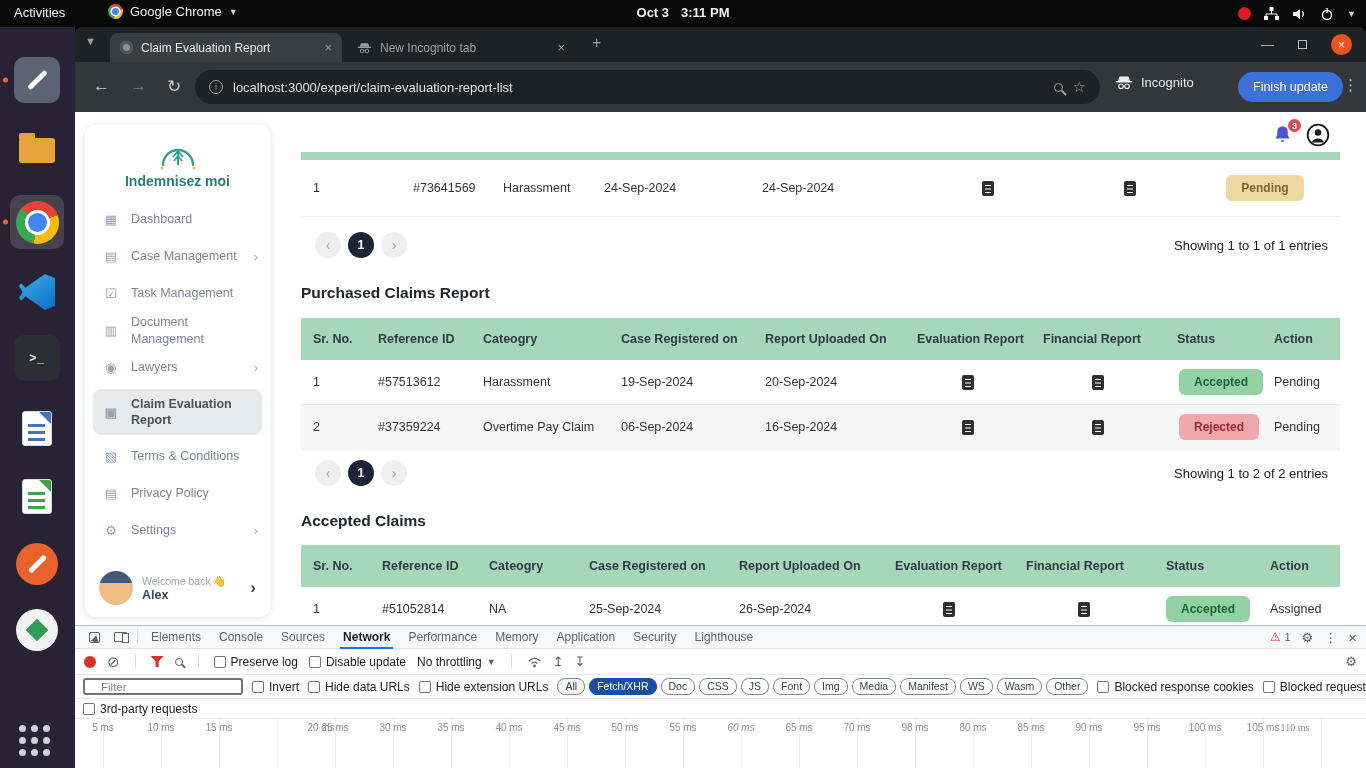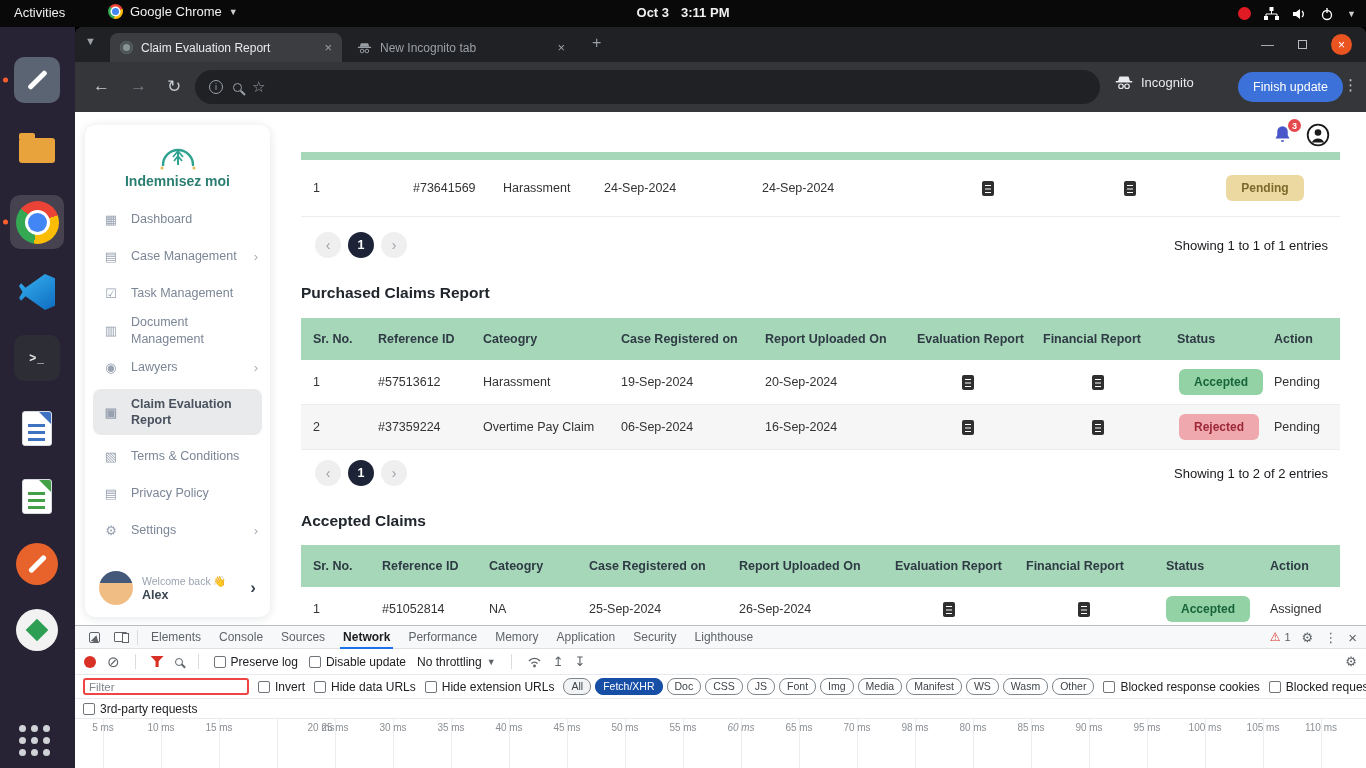--- a/index.html
+++ b/index.html
@@ -140,21 +140,21 @@
   .clearbtn{color:#5f6368;font-size:15px;line-height:1}
   .funnel{width:13px;height:11px;background:#d93025;clip-path:polygon(0 0,100% 0,62% 48%,62% 100%,38% 100%,38% 48%)}
   .magnify-g{width:8px;height:8px;border:1.5px solid #5f6368;border-radius:50%;position:relative}
   .magnify-g::after{content:"";position:absolute;width:5px;height:1.5px;background:#5f6368;transform:rotate(45deg);right:-4px;bottom:-2px}
   .dt-check{display:inline-flex;align-items:center;gap:5px;color:#202124;white-space:nowrap}
   .cbx{width:12px;height:12px;border:1px solid #70757a;border-radius:2px;background:#fff;flex:none}
   .throttle{display:inline-flex;align-items:center;gap:5px;white-space:nowrap}
   .arr{color:#5f6368;font-size:13px}
   .dt-spacer{flex:1}
   .dt-filter{display:flex;align-items:center;height:24px;gap:9px;padding:0 8px;border-bottom:1px solid #e8eaed;overflow:hidden}
-  .dt-filter-input{width:175px;height:17px;border:2px solid #ef4444;border-radius:3px;font-size:11.5px;padding:0 4px;outline:none;color:#202124;font-family:"Liberation Sans",sans-serif}
+  .dt-filter-input{width:160px;height:17px;border:2px solid #737373;border-radius:3px;font-size:11.5px;padding:0 16px;outline:none;color:#202124;font-family:"Liberation Sans",sans-serif}
   .dt-filter-input::placeholder{color:#80868b}
   .chips{display:flex;align-items:center;gap:4px}
   .chip{border:1px solid #7f868c;border-radius:8px;padding:2.5px 7px;font-size:10.5px;color:#3f4449;line-height:1;white-space:nowrap}
   .chip-all{background:#f1f3f4}
   .chip-active{background:#174ea6;border-color:#174ea6;color:#fff}
   .dt-third{display:flex;align-items:center;height:20px;padding:0 8px;border-bottom:1px solid #e8eaed}
   .dt-timeline{position:relative;flex:1;background:#fff;overflow:hidden}
   .tick-line{position:absolute;top:0;bottom:0;width:1px;background:#ebedef}
   .tick-label{position:absolute;top:3px;transform:translateX(-50%);font-size:10px;color:#8b9095;white-space:nowrap}
 </style>
@@ -269,20 +269,21 @@
       <span class="wclose">×</span>
     </div>
   </div>
 
   <div class="navbar">
     <span class="navic" style="left:18px">←</span>
     <span class="navic" style="left:55px;color:#74797e">→</span>
     <span class="navic" style="left:92px">↻</span>
     <div class="urlbar">
       <i class="info-i">i</i>
+      <span class="url-text">localhost:3000/expert/claim-evaluation-report-list</span>
       <span class="magnify"></span>
       <span class="star">☆</span>
     </div>
     <div class="incog-chip">
       <svg width="18" height="15" viewBox="0 0 24 20">
           <path d="M4 8 6 2h12l2 6" fill="#e8eaed"></path>
           <rect x="1" y="8" width="22" height="2" fill="#e8eaed"></rect>
           <circle cx="8" cy="15" r="3" fill="none" stroke="#e8eaed" stroke-width="1.6"></circle>
           <circle cx="16" cy="15" r="3" fill="none" stroke="#e8eaed" stroke-width="1.6"></circle>
           <path d="M11 15a1.6 1.1 0 0 1 2 0" stroke="#e8eaed" fill="none"></path>
@@ -627,16 +628,16 @@
         <span class="tick-label" style="left: 956px;">85 ms</span>
         <div class="tick-line" style="left: 1014px;"></div>
         <span class="tick-label" style="left: 1014px;">90 ms</span>
         <div class="tick-line" style="left: 1072px;"></div>
         <span class="tick-label" style="left: 1072px;">95 ms</span>
         <div class="tick-line" style="left: 1130px;"></div>
         <span class="tick-label" style="left: 1130px;">100 ms</span>
         <div class="tick-line" style="left: 1188px;"></div>
         <span class="tick-label" style="left: 1188px;">105 ms</span>
         <div class="tick-line" style="left: 1246px;"></div>
-        <span class="tick-label" style="left: 1246px;">110 ms</span>
+        <span class="tick-label" style="left: 1220px; font-family: Liberation Serif, serif;">110 ms</span>
       </div>
   </div>
 </div>
 
 </body></html>

